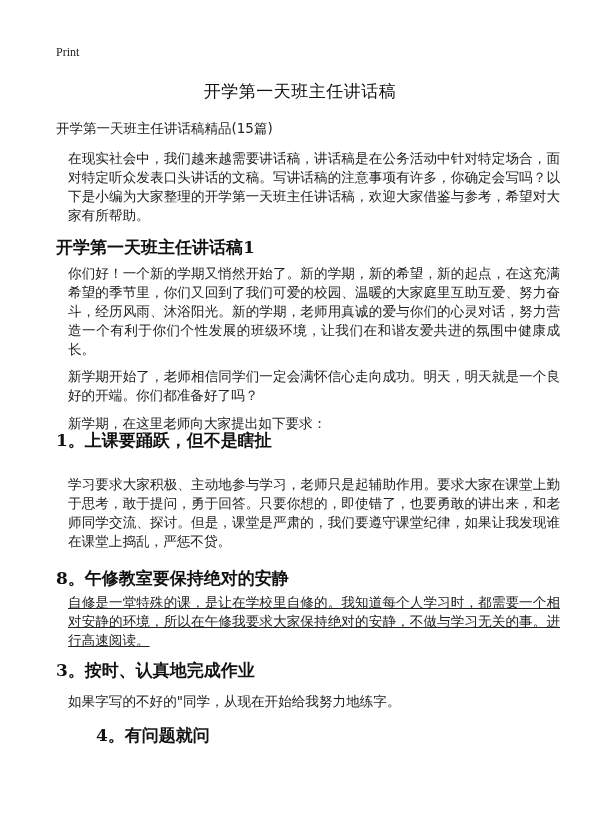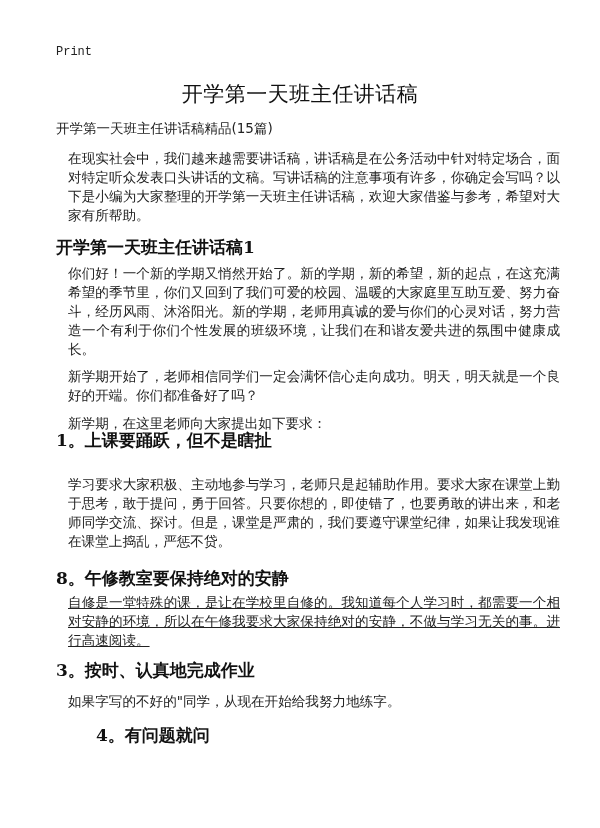--- a/index.html
+++ b/index.html
@@ -3,26 +3,26 @@
 <meta charset="utf-8">
 <style>
   html, body { margin: 0; padding: 0; background: #ffffff; }
   body {
     width: 600px; height: 828px; overflow: hidden; position: relative;
     font-family: "DejaVu Sans", "Liberation Sans", sans-serif;
     color: #1a1a1a;
   }
   .print {
     position: absolute; left: 56px; top: 45px;
-    font-family: Liberation Mono, monospace;
+    font-family: Liberation Serif, serif;
     font-size: 12px; color: #222;
   }
   .title {
     position: absolute; left: 0; width: 600px; top: 80px;
-    text-align: center; font-size: 21px; color: #111; letter-spacing: 0.5px;
+    text-align: center; font-size: 17px; color: #111; letter-spacing: 0.5px;
   }
   .subtitle {
     position: absolute; left: 56px; top: 120px;
     font-size: 13.5px; color: #222;
   }
   .para {
     position: absolute; left: 68px; width: 492px;
     font-size: 13.6px; line-height: 19px; color: #222;
     word-break: break-all; text-align: justify;
     margin: 0;

